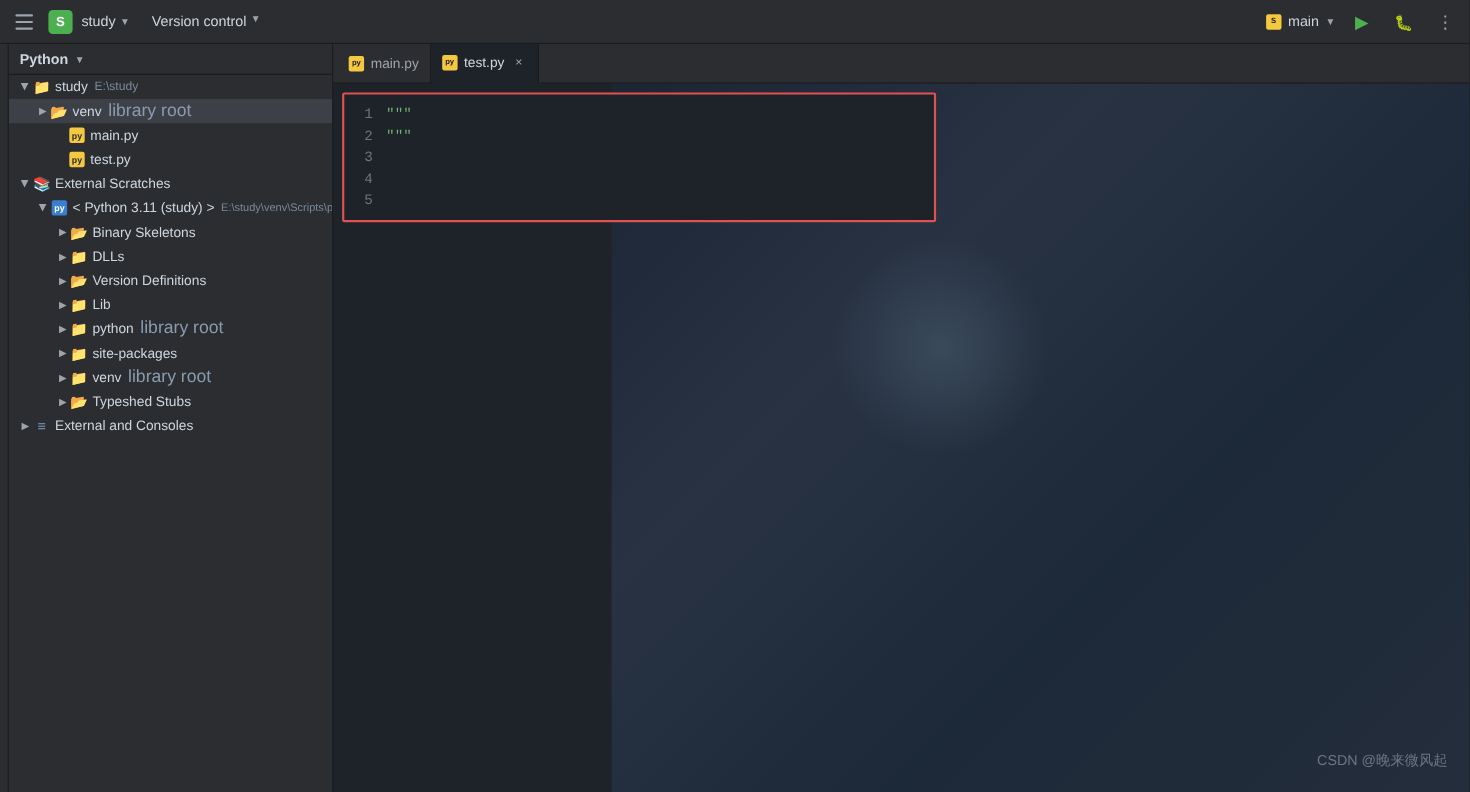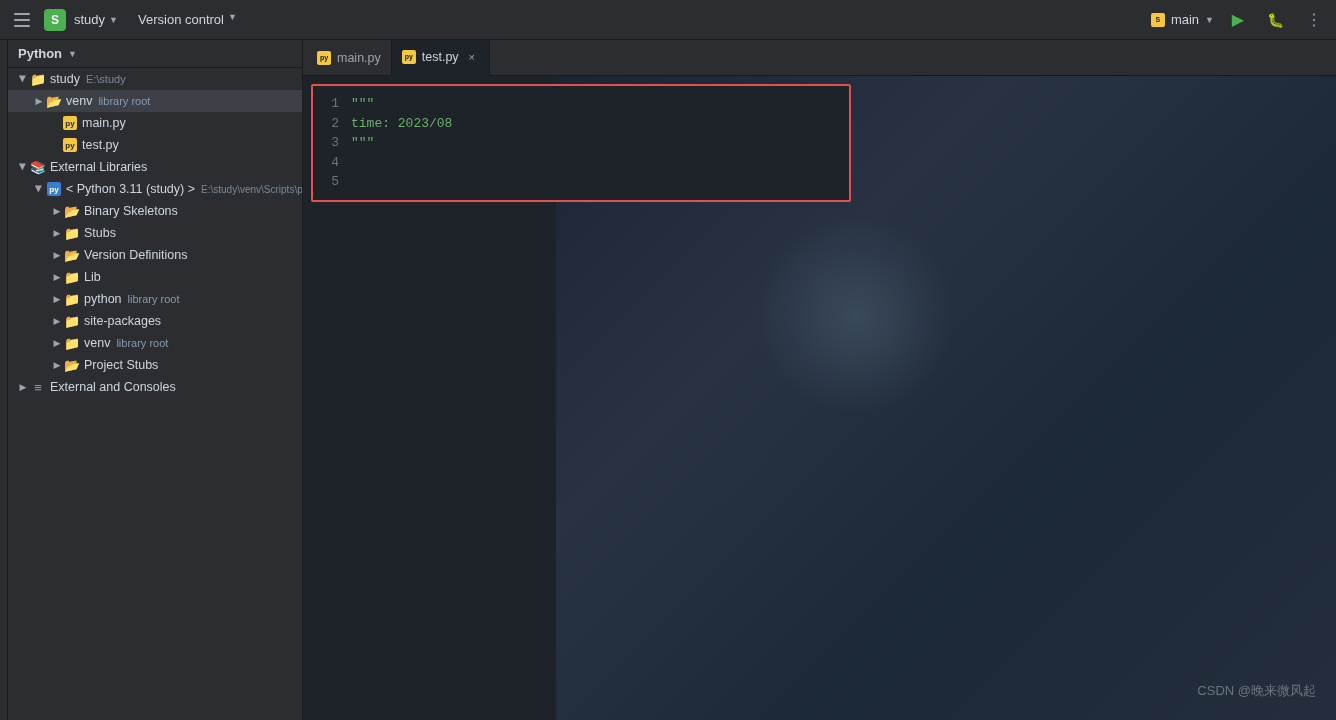--- a/index.html
+++ b/index.html
@@ -264,21 +264,21 @@
       font-weight: bold;
       color: #2b2d30;
     }
 
     .tree-label {
       font-size: 12.5px;
       color: #cdd6df;
     }
 
     .tree-label-dim {
-      font-size: 11px;
+      font-size: 16px;
       color: #8a9bb0;
       margin-left: 6px;
     }
 
     .tree-label-path {
       font-size: 11px;
       color: #7a8a9a;
       margin-left: 6px;
     }
 
@@ -449,42 +449,42 @@
         <div class="tree-arrow" style="visibility:hidden;">▶</div>
         <div class="tree-icon">
           <div class="py-icon">py</div>
         </div>
         <span class="tree-label">test.py</span>
       </div>
 
       <div class="tree-item" style="padding-left:8px;">
         <div class="tree-arrow open">▶</div>
         <div class="tree-icon" style="color:#7b9fc7;font-size:13px;">📚</div>
-        <span class="tree-label">External Libraries</span>
+        <span class="tree-label">External Scratches</span>
       </div>
 
       <div class="tree-item" style="padding-left:24px;">
         <div class="tree-arrow open">▶</div>
         <div class="tree-icon">
           <div class="py-icon" style="background:#3a7fcf;color:#fff;">py</div>
         </div>
         <span class="tree-label">&lt; Python 3.11 (study) &gt;</span>
         <span class="tree-label-path" style="font-size:10px;">E:\study\venv\Scripts\python.exe</span>
       </div>
 
       <div class="tree-item" style="padding-left:42px;">
         <div class="tree-arrow">▶</div>
         <div class="tree-icon folder-icon-mod">📂</div>
         <span class="tree-label">Binary Skeletons</span>
       </div>
 
       <div class="tree-item" style="padding-left:42px;">
         <div class="tree-arrow">▶</div>
         <div class="tree-icon folder-icon">📁</div>
-        <span class="tree-label">Stubs</span>
+        <span class="tree-label">DLLs</span>
       </div>
 
       <div class="tree-item" style="padding-left:42px;">
         <div class="tree-arrow">▶</div>
         <div class="tree-icon folder-icon-mod">📂</div>
         <span class="tree-label">Version Definitions</span>
       </div>
 
       <div class="tree-item" style="padding-left:42px;">
         <div class="tree-arrow">▶</div>
@@ -508,21 +508,21 @@
       <div class="tree-item" style="padding-left:42px;">
         <div class="tree-arrow">▶</div>
         <div class="tree-icon folder-icon">📁</div>
         <span class="tree-label">venv</span>
         <span class="tree-label-dim">library root</span>
       </div>
 
       <div class="tree-item" style="padding-left:42px;">
         <div class="tree-arrow">▶</div>
         <div class="tree-icon folder-icon-mod">📂</div>
-        <span class="tree-label">Project Stubs</span>
+        <span class="tree-label">Typeshed Stubs</span>
       </div>
 
       <div class="tree-item" style="padding-left:8px;">
         <div class="tree-arrow">▶</div>
         <div class="tree-icon" style="color:#7a9fc7;">≡</div>
         <span class="tree-label">External and Consoles</span>
       </div>
 
     </div>
   </div>
@@ -552,21 +552,20 @@
           <div style="width:38px;text-align:right;padding-right:12px;color:#6b737c;user-select:none;flex-shrink:0;">
             <div>1</div>
             <div>2</div>
             <div>3</div>
             <div>4</div>
             <div>5</div>
           </div>
 
           <div style="flex:1;padding-right:8px;">
             <div class="code-line code-string">"""</div>
-            <div class="code-line code-string">time: 2023/08</div>
             <div class="code-line code-string">"""</div>
             <div class="code-line">&nbsp;</div>
           </div>
         </div>
       </div>
     </div>
   </div>
 </div>
 
 <div class="watermark">CSDN @晚来微风起</div>

